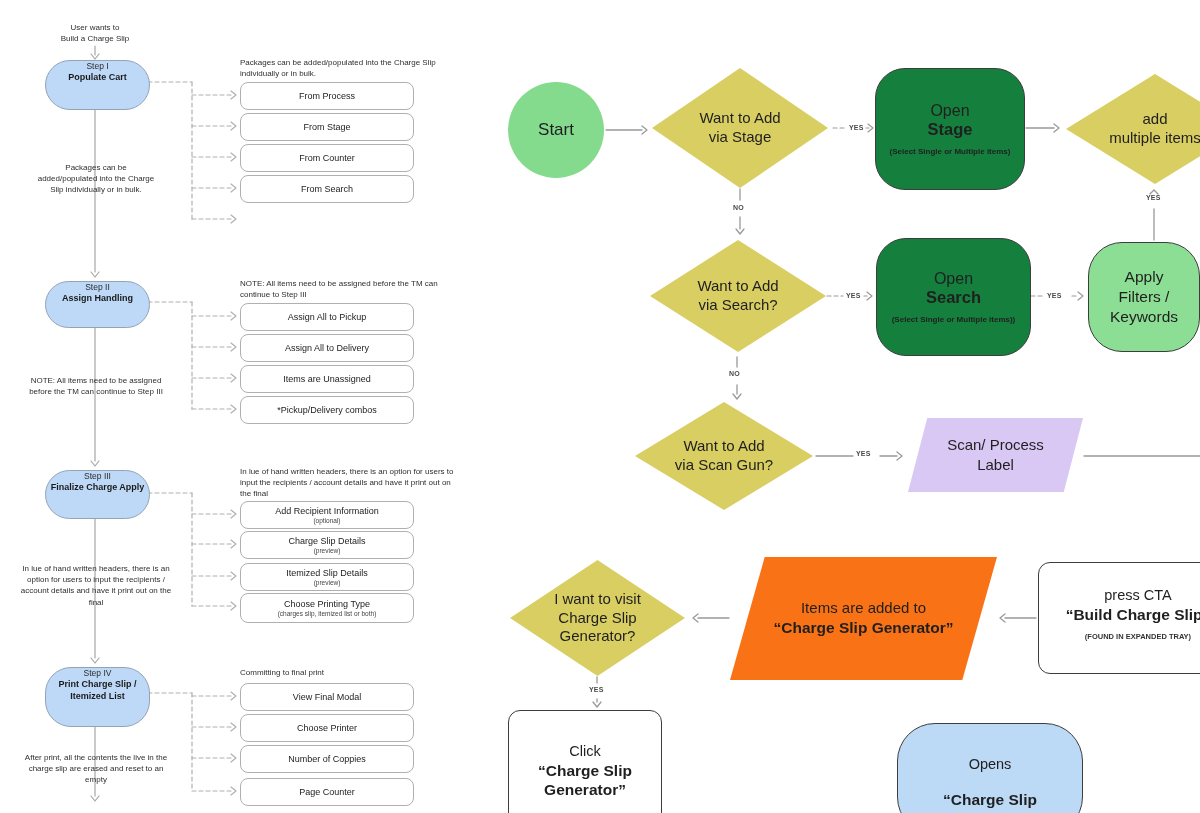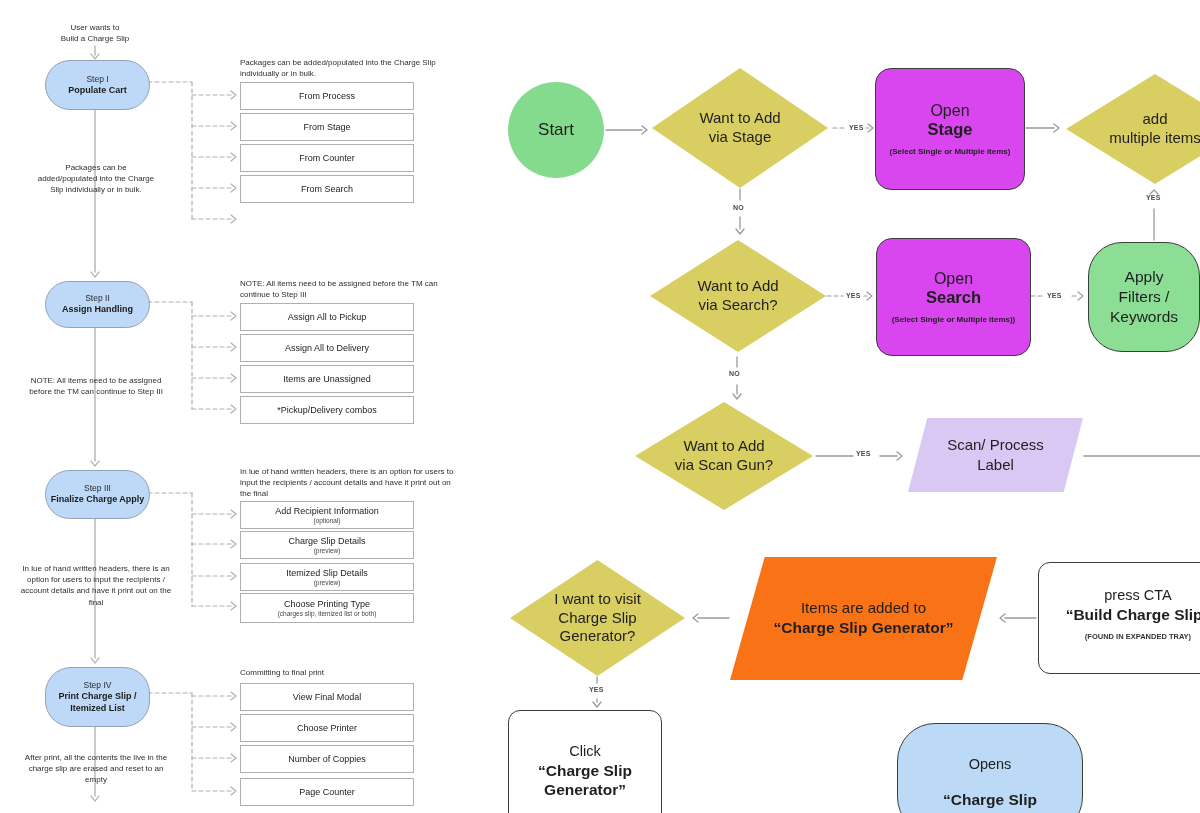--- a/index.html
+++ b/index.html
@@ -2,36 +2,36 @@
 <html><head>
 <meta charset="utf-8">
 <style>
   html,body{margin:0;padding:0;background:#fff}
   .canvas{position:relative;width:1200px;height:813px;background:#fff;overflow:hidden;
           font-family:"Liberation Sans",sans-serif;color:#1f1f1f}
   .abs{position:absolute}
   .wires{position:absolute;left:0;top:0;width:1200px;height:813px;pointer-events:none}
   
   .pill{background:#bed9f7;border:1px solid #93a3b6;border-radius:26px;display:flex;flex-direction:column;
-        align-items:center;justify-content:center;text-align:center;line-height:1.3}
+        align-items:center;justify-content:flex-start;text-align:center;line-height:1.3}
   .pill .t1{font-size:8.5px;color:#2b2b2b}
   .pill .t2{font-size:9px;font-weight:bold;color:#1a1a1a}
-  .wbox{background:#fff;border:1px solid #b0b0b0;border-radius:0;display:flex;flex-direction:column;
+  .wbox{background:#fff;border:1px solid #b0b0b0;border-radius:8px;display:flex;flex-direction:column;
         align-items:center;justify-content:center;text-align:center}
   .wbox .bl{font-size:9px;color:#222}
   .wbox .bs{font-size:6.5px;margin-top:1px;color:#444}
   .note{font-size:8px;line-height:1.4;color:#2e2e2e}
   .note.c{text-align:center}
   
   .lbl{font-size:7px;font-weight:bold;color:#4a4a4a;letter-spacing:.2px}
   .circle{background:#84db8d;border-radius:50%;display:flex;align-items:center;justify-content:center;font-size:17px}
   .diamond{background:#d9ce62;clip-path:polygon(50% 0,100% 50%,50% 100%,0 50%);
            display:flex;flex-direction:column;align-items:center;justify-content:center;
            text-align:center;font-size:15px;line-height:1.25}
-  .bignode{background:#d946ef;border:1.3px solid #3d3d3d;border-radius:16px;display:flex;flex-direction:column;
+  .bignode{background:#15803d;border:1.3px solid #3d3d3d;border-radius:30px;display:flex;flex-direction:column;
            align-items:center;justify-content:center;text-align:right}
   .bignode .n1{font-size:16px}
   .bignode .n2{font-size:16.5px;font-weight:bold}
   .bignode .ns{font-size:8px;font-weight:bold;margin-top:8px}
   .greennode{background:#8bde94;border:1.3px solid #3d3d3d;border-radius:34px;display:flex;flex-direction:column;
              align-items:center;justify-content:center;text-align:center;font-size:15.5px;line-height:1.3}
   .para{display:flex;flex-direction:column;align-items:center;justify-content:center;text-align:center;
         font-size:15px;line-height:1.35}
   .para.scan{background:#d9c8f3;clip-path:polygon(11% 0,100% 0,89% 100%,0 100%)}
   .para.pink{background:#f97316;clip-path:polygon(13% 0,100% 0,87% 100%,0 100%)}

